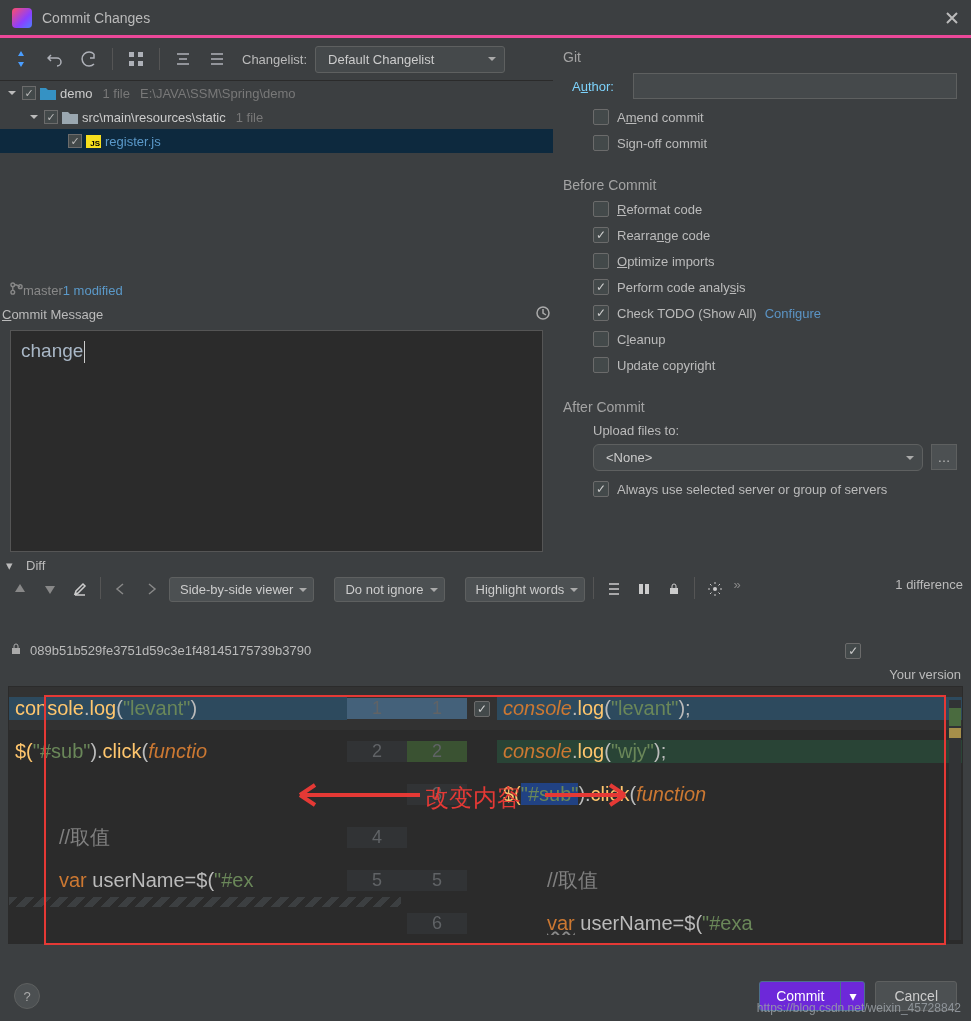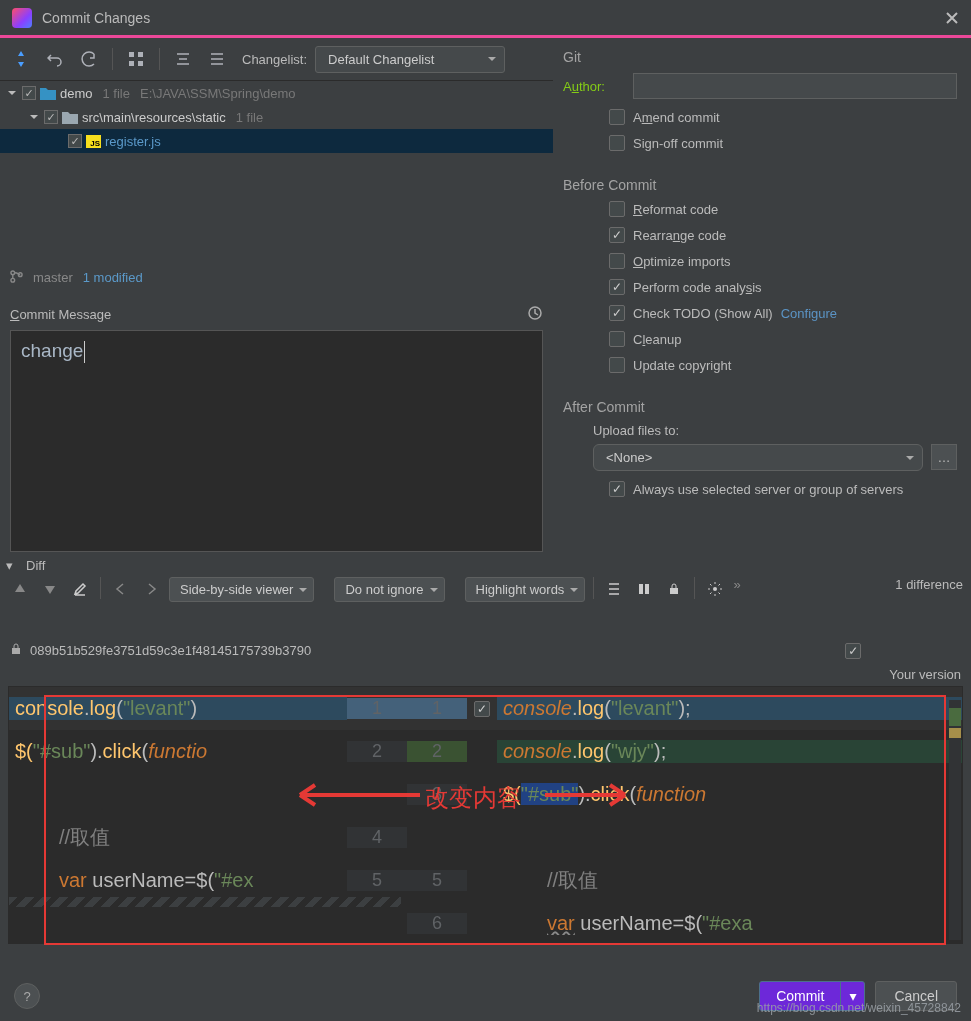--- a/index.html
+++ b/index.html
@@ -27,34 +27,34 @@
 .tree-arrow svg{width:10px;height:10px;}
 .tree-check{width:14px;height:14px;background:#43494a;border:1px solid #6b6b6b;display:inline-flex;align-items:center;justify-content:center;}
 .tree-check.checked::after{content:"✓";color:#bbb;font-size:11px;line-height:1;}
 .tree-icon{width:16px;height:14px;display:inline-flex;align-items:center;justify-content:center;}
 .tree-icon.folder-blue svg{fill:#3592c4;}
 .tree-icon.folder-grey svg{fill:#9aa7b0;}
 .tree-icon.js{background:#f7df1e;color:#000;font-size:8px;font-weight:bold;display:inline-flex;align-items:flex-end;justify-content:flex-end;padding:0 1px 0 0;width:15px;height:13px;}
 .tree-label{color:#ccc;}
 .tree-label.link{color:#5b99c9;}
 .tree-dim{color:#787878;margin-left:6px;}
-.branchrow{height:28px;display:flex;align-items:flex-start;padding:0 10px;gap:10px;color:#888;}
+.branchrow{height:28px;display:flex;align-items:flex-end;padding:0 10px;color:#888;}
 .branchrow .branchicon svg{width:13px;height:13px;stroke:#888;fill:none;stroke-width:1.5;}
 .branchrow .mod{color:#5b99c9;}
-.cmhdr{height:32px;display:flex;align-items:center;justify-content:space-between;padding:0 10px;}
+.cmhdr{height:32px;display:flex;align-items:center;justify-content:space-between;padding:0 2px;}
 .cmhdr .u{text-decoration:underline;}
 .cmhdr .histicon svg{width:16px;height:16px;stroke:#aaa;fill:none;stroke-width:1.5;}
 .cmtext{margin:0 10px;height:222px;background:#2b2b2b;border:1px solid #555;padding:8px 10px;font-size:19px;color:#a9b7c6;font-family:Consolas,monospace;position:relative;}
 .cmtext .cursor{display:inline-block;width:1px;height:22px;background:#ccc;vertical-align:middle;margin-left:1px;}
 .section-title{color:#a3a3a3;font-size:14px;margin:6px 0 8px 0;}
 .formrow{display:flex;align-items:center;margin-bottom:10px;}
-.formrow label{width:60px;text-align:left;margin-right:10px;color:#84cc16;}
+.formrow label{width:60px;text-align:center;margin-right:10px;color:#7dd3fc;}
 .formrow label .u{text-decoration:underline;}
 .formrow input[type=text]{flex:1;height:26px;background:#45494b;border:1px solid #5e6060;color:#ccc;padding:0 6px;}
-.chk{display:flex;align-items:center;margin:0 0 10px 46px;gap:8px;}
+.chk{display:flex;align-items:center;margin:0 0 10px 30px;gap:8px;}
 .chkbox{width:16px;height:16px;background:#43494a;border:1px solid #6b6b6b;border-radius:2px;display:inline-flex;align-items:center;justify-content:center;}
 .chkbox.checked::after{content:"✓";color:#ccc;font-size:12px;}
 .chk span .u{text-decoration:underline;}
 .link{color:#5b94c5;cursor:pointer;}
 .uploadrow{display:flex;gap:8px;margin-top:6px;}
 .uploadrow .dropdown{flex:1;min-width:0;border-radius:6px;}
 .sqbtn{width:26px;height:26px;background:#4c5052;border:1px solid #5e6060;display:flex;align-items:center;justify-content:center;color:#bbb;cursor:pointer;}
 .diffhdr{display:flex;align-items:center;padding:6px 10px 4px 6px;gap:6px;}
 .diffhdr .arrow{width:14px;color:#bbb;}
 .diffbar{height:38px;display:flex;align-items:flex-start;padding:0 8px;gap:6px;}

